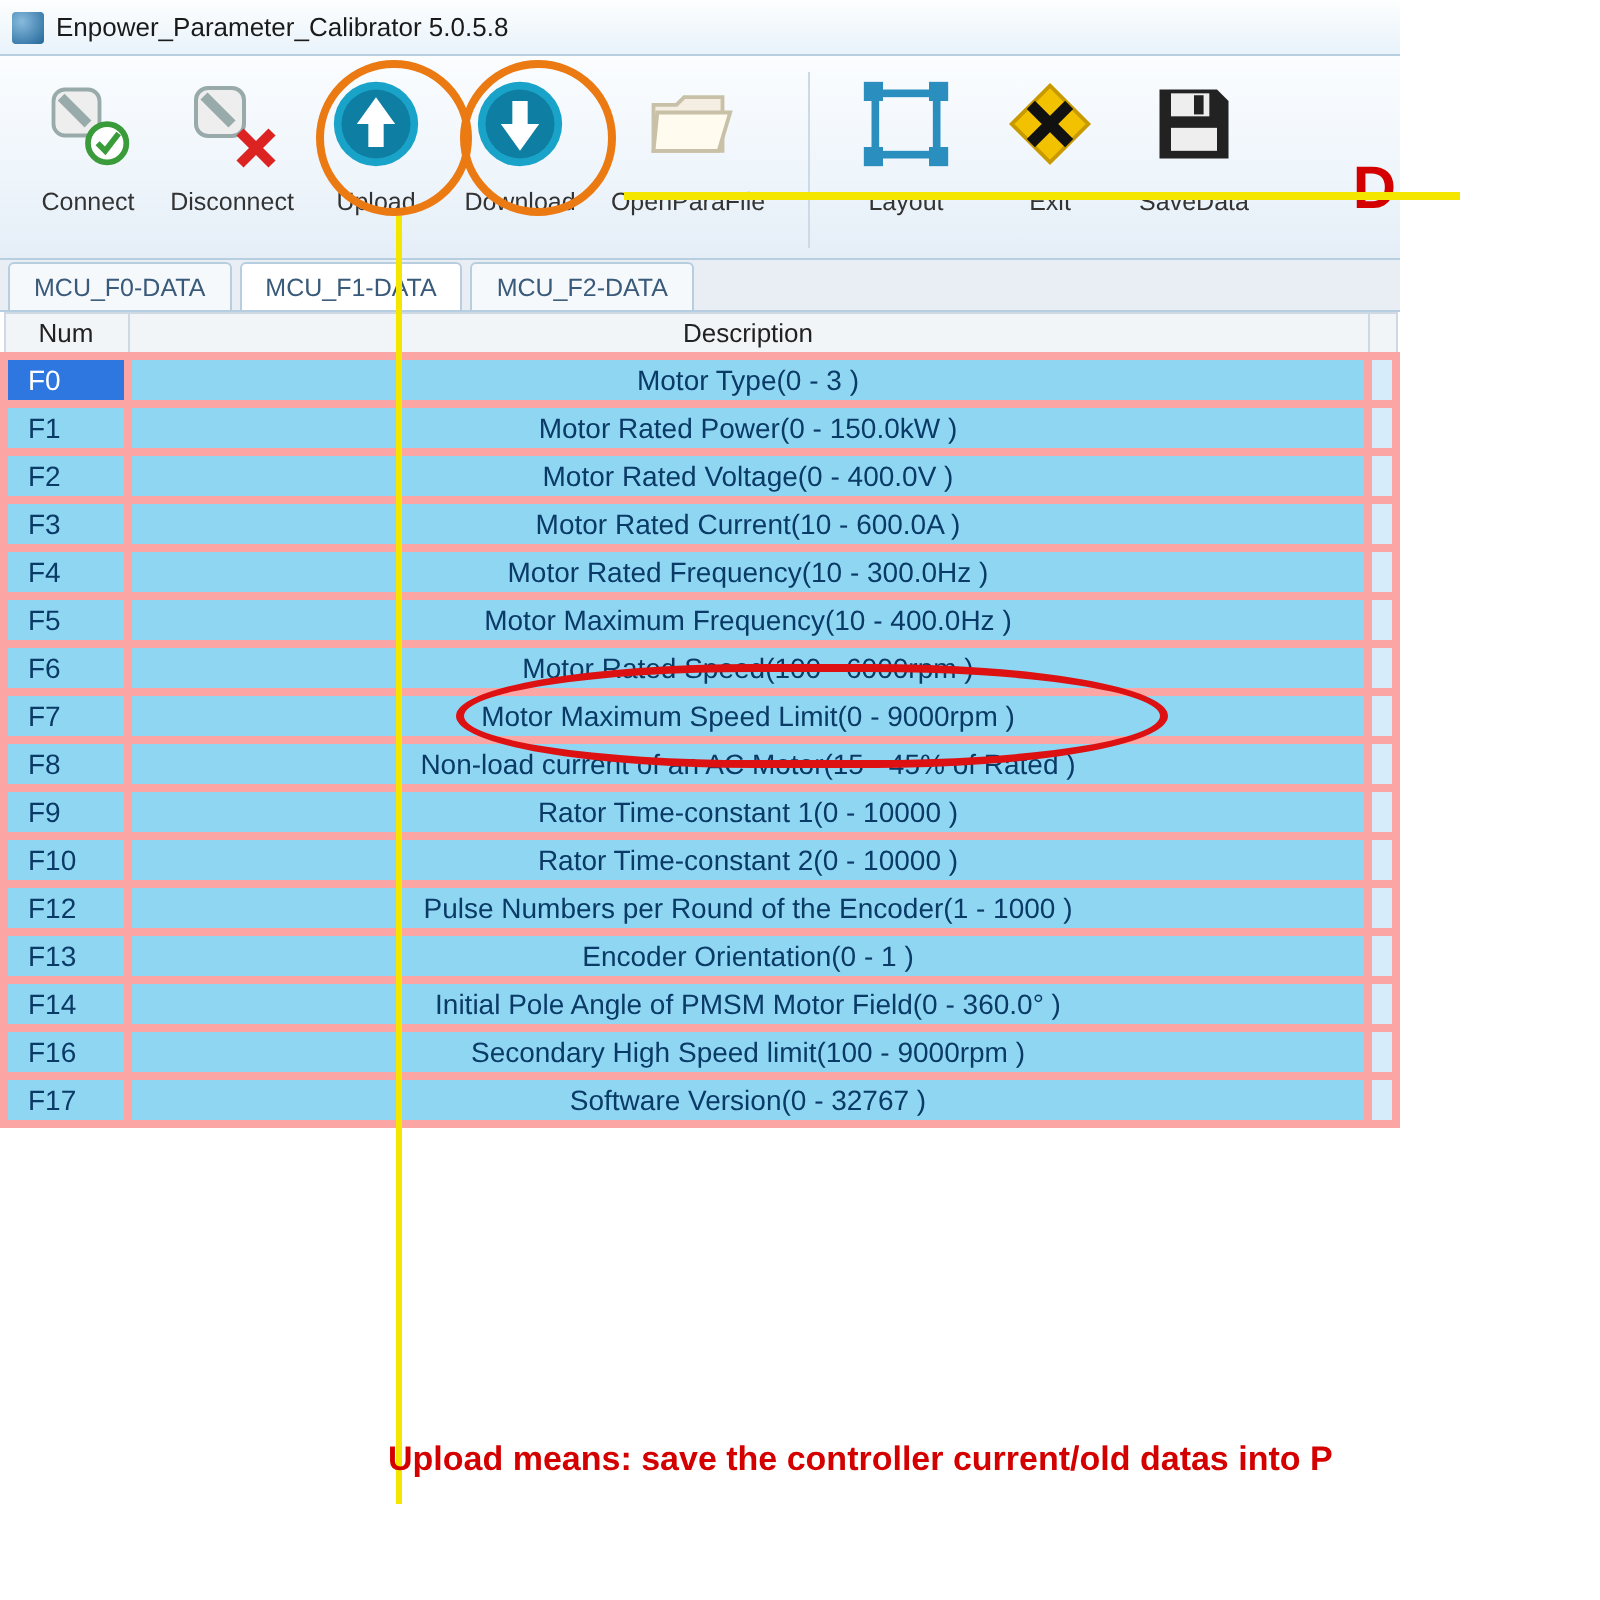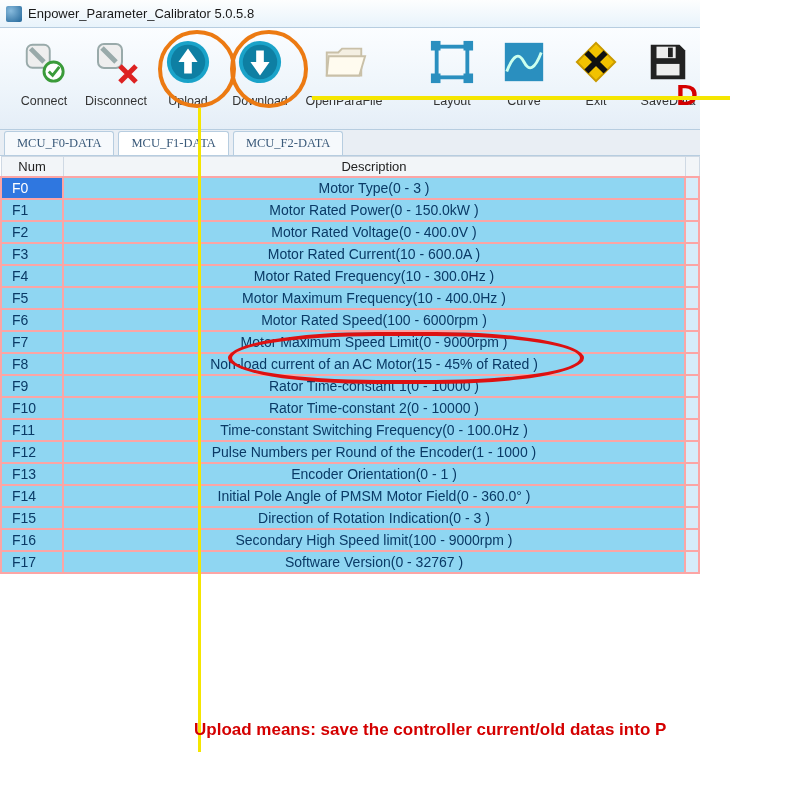--- a/index.html
+++ b/index.html
@@ -11,27 +11,27 @@
   .tool-sep { width: 1px; height: 88px; background: #cdd9e5; margin: 2px 8px 0 8px; }
   .tool-btn { display: flex; flex-direction: column; align-items: center; justify-content: flex-end; width: 78px; padding-top: 4px; cursor: pointer; }
   .tool-btn.small { width: 72px; }
   .tool-btn .ticon { width: 48px; height: 48px; display: flex; align-items: center; justify-content: center; }
   .tool-btn .tlabel { font-size: 12.5px; color: #333; margin-top: 8px; text-align: center; }
   .toolbar .big-d { position: absolute; right: 2px; top: 50px; font-weight: 700; color: #d40000; font-size: 30px; }
   
   .ic-plug svg, .ic-up svg, .ic-down svg, .ic-folder svg, .ic-layout svg, .ic-curve svg, .ic-save svg, .ic-exit svg { width: 46px; height: 46px; }
   
   .tabstrip { height: 26px; background: #e9eef4; border-bottom: 1px solid #b7cde0; display: flex; align-items: flex-end; padding-left: 4px; font-size: 12.5px; }
-  .tab { height: 24px; padding: 0 12px; display: flex; align-items: center; background: #f6f9fc; border: 1px solid #b7cde0; border-bottom: none; border-radius: 3px 3px 0 0; margin-right: 4px; color: #3a5a7a; cursor: pointer; font-family: Liberation Serif, serif; }
+  .tab { height: 24px; padding: 0 12px; display: flex; align-items: center; background: #f6f9fc; border: 1px solid #b7cde0; border-bottom: none; border-radius: 3px 3px 0 0; margin-right: 4px; color: #3a5a7a; cursor: pointer; }
   .tab.active { background: #ffffff; font-weight: 500; }
   
   .tbl { width: 100%; border-collapse: collapse; table-layout: fixed; }
   .tbl th { background: #f2f5f8; border: 1px solid #cfd9e4; font-weight: 400; font-size: 13px; color: #222; padding: 2px 0; }
   .tbl th.num { width: 62px; }
-  .tbl td { border: 2px solid #fca5a5; font-size: 14px; padding: 2px 16px; text-align: center; background: #8fd6f2; color: #0a3a66; }
+  .tbl td { border: 4px solid #fca5a5; font-size: 14px; padding: 2px 16px; text-align: center; background: #8fd6f2; color: #0a3a66; }
   .tbl td.num { background: #8fd6f2; color: #0a3a66; text-align: left; padding-left: 10px; }
   .tbl tr.sel td.num { background: #2f77e0; color: #fff; }
   .tbl td.extra { width: 14px; background: #d6ecfa; }
   
   .annot { position: absolute; pointer-events: none; }
   .circ { border: 4px solid #ec7a12; border-radius: 50%; }
   .yellow-line { background: #f5e600; }
   .red-ellipse { border: 4px solid #d11; border-radius: 50% / 60%; }
   .caption { position: absolute; left: 194px; top: 720px; color: #d40000; font-weight: 700; font-size: 17px; white-space: nowrap; }
   .page { position: relative; width: 700px; height: 800px; }
@@ -105,29 +105,20 @@
         <span class="ticon ic-layout">
           <svg viewBox="0 0 48 48">
               <rect x="8" y="8" width="32" height="32" fill="none" stroke="#2a8fbf" stroke-width="4"></rect>
               <rect x="2" y="2" width="10" height="10" fill="#2a8fbf"></rect>
               <rect x="36" y="2" width="10" height="10" fill="#2a8fbf"></rect>
               <rect x="2" y="36" width="10" height="10" fill="#2a8fbf"></rect>
               <rect x="36" y="36" width="10" height="10" fill="#2a8fbf"></rect>
             </svg>
         </span>
         <span class="tlabel">Layout</span>
-      </div>
-      <div class="tool-btn small">
-        <span class="ticon ic-curve">
-          <svg viewBox="0 0 48 48">
-              <rect x="4" y="4" width="40" height="40" fill="#2a8fbf"></rect>
-              <path d="M6 34 Q16 8 24 24 T42 14" stroke="#cfe" stroke-width="3" fill="none"></path>
-            </svg>
-        </span>
-        <span class="tlabel">Curve</span>
       </div>
       <div class="tool-btn small">
         <span class="ticon ic-exit">
           <svg viewBox="0 0 48 48">
               <path d="M24 4 L44 24 L24 44 L4 24 Z" fill="#f2c200" stroke="#c99a00" stroke-width="2"></path>
               <path d="M14 14 L34 34 M34 14 L14 34" stroke="#111" stroke-width="6"></path>
             </svg>
         </span>
         <span class="tlabel">Exit</span>
       </div>
@@ -210,42 +201,32 @@
           <td class="num">F9</td>
           <td>Rator Time-constant 1(0 - 10000 )</td>
           <td class="extra"></td>
         </tr>
         <tr>
           <td class="num">F10</td>
           <td>Rator Time-constant 2(0 - 10000 )</td>
           <td class="extra"></td>
         </tr>
         <tr>
-          <td class="num">F11</td>
-          <td>Time-constant Switching Frequency(0 - 100.0Hz )</td>
-          <td class="extra"></td>
-        </tr>
-        <tr>
           <td class="num">F12</td>
           <td>Pulse Numbers per Round of the Encoder(1 - 1000 )</td>
           <td class="extra"></td>
         </tr>
         <tr>
           <td class="num">F13</td>
           <td>Encoder Orientation(0 - 1 )</td>
           <td class="extra"></td>
         </tr>
         <tr>
           <td class="num">F14</td>
           <td>Initial Pole Angle of PMSM Motor Field(0 - 360.0° )</td>
-          <td class="extra"></td>
-        </tr>
-        <tr>
-          <td class="num">F15</td>
-          <td>Direction of Rotation Indication(0 - 3 )</td>
           <td class="extra"></td>
         </tr>
         <tr>
           <td class="num">F16</td>
           <td>Secondary High Speed limit(100 - 9000rpm )</td>
           <td class="extra"></td>
         </tr>
         <tr>
           <td class="num">F17</td>
           <td>Software Version(0 - 32767 )</td>

